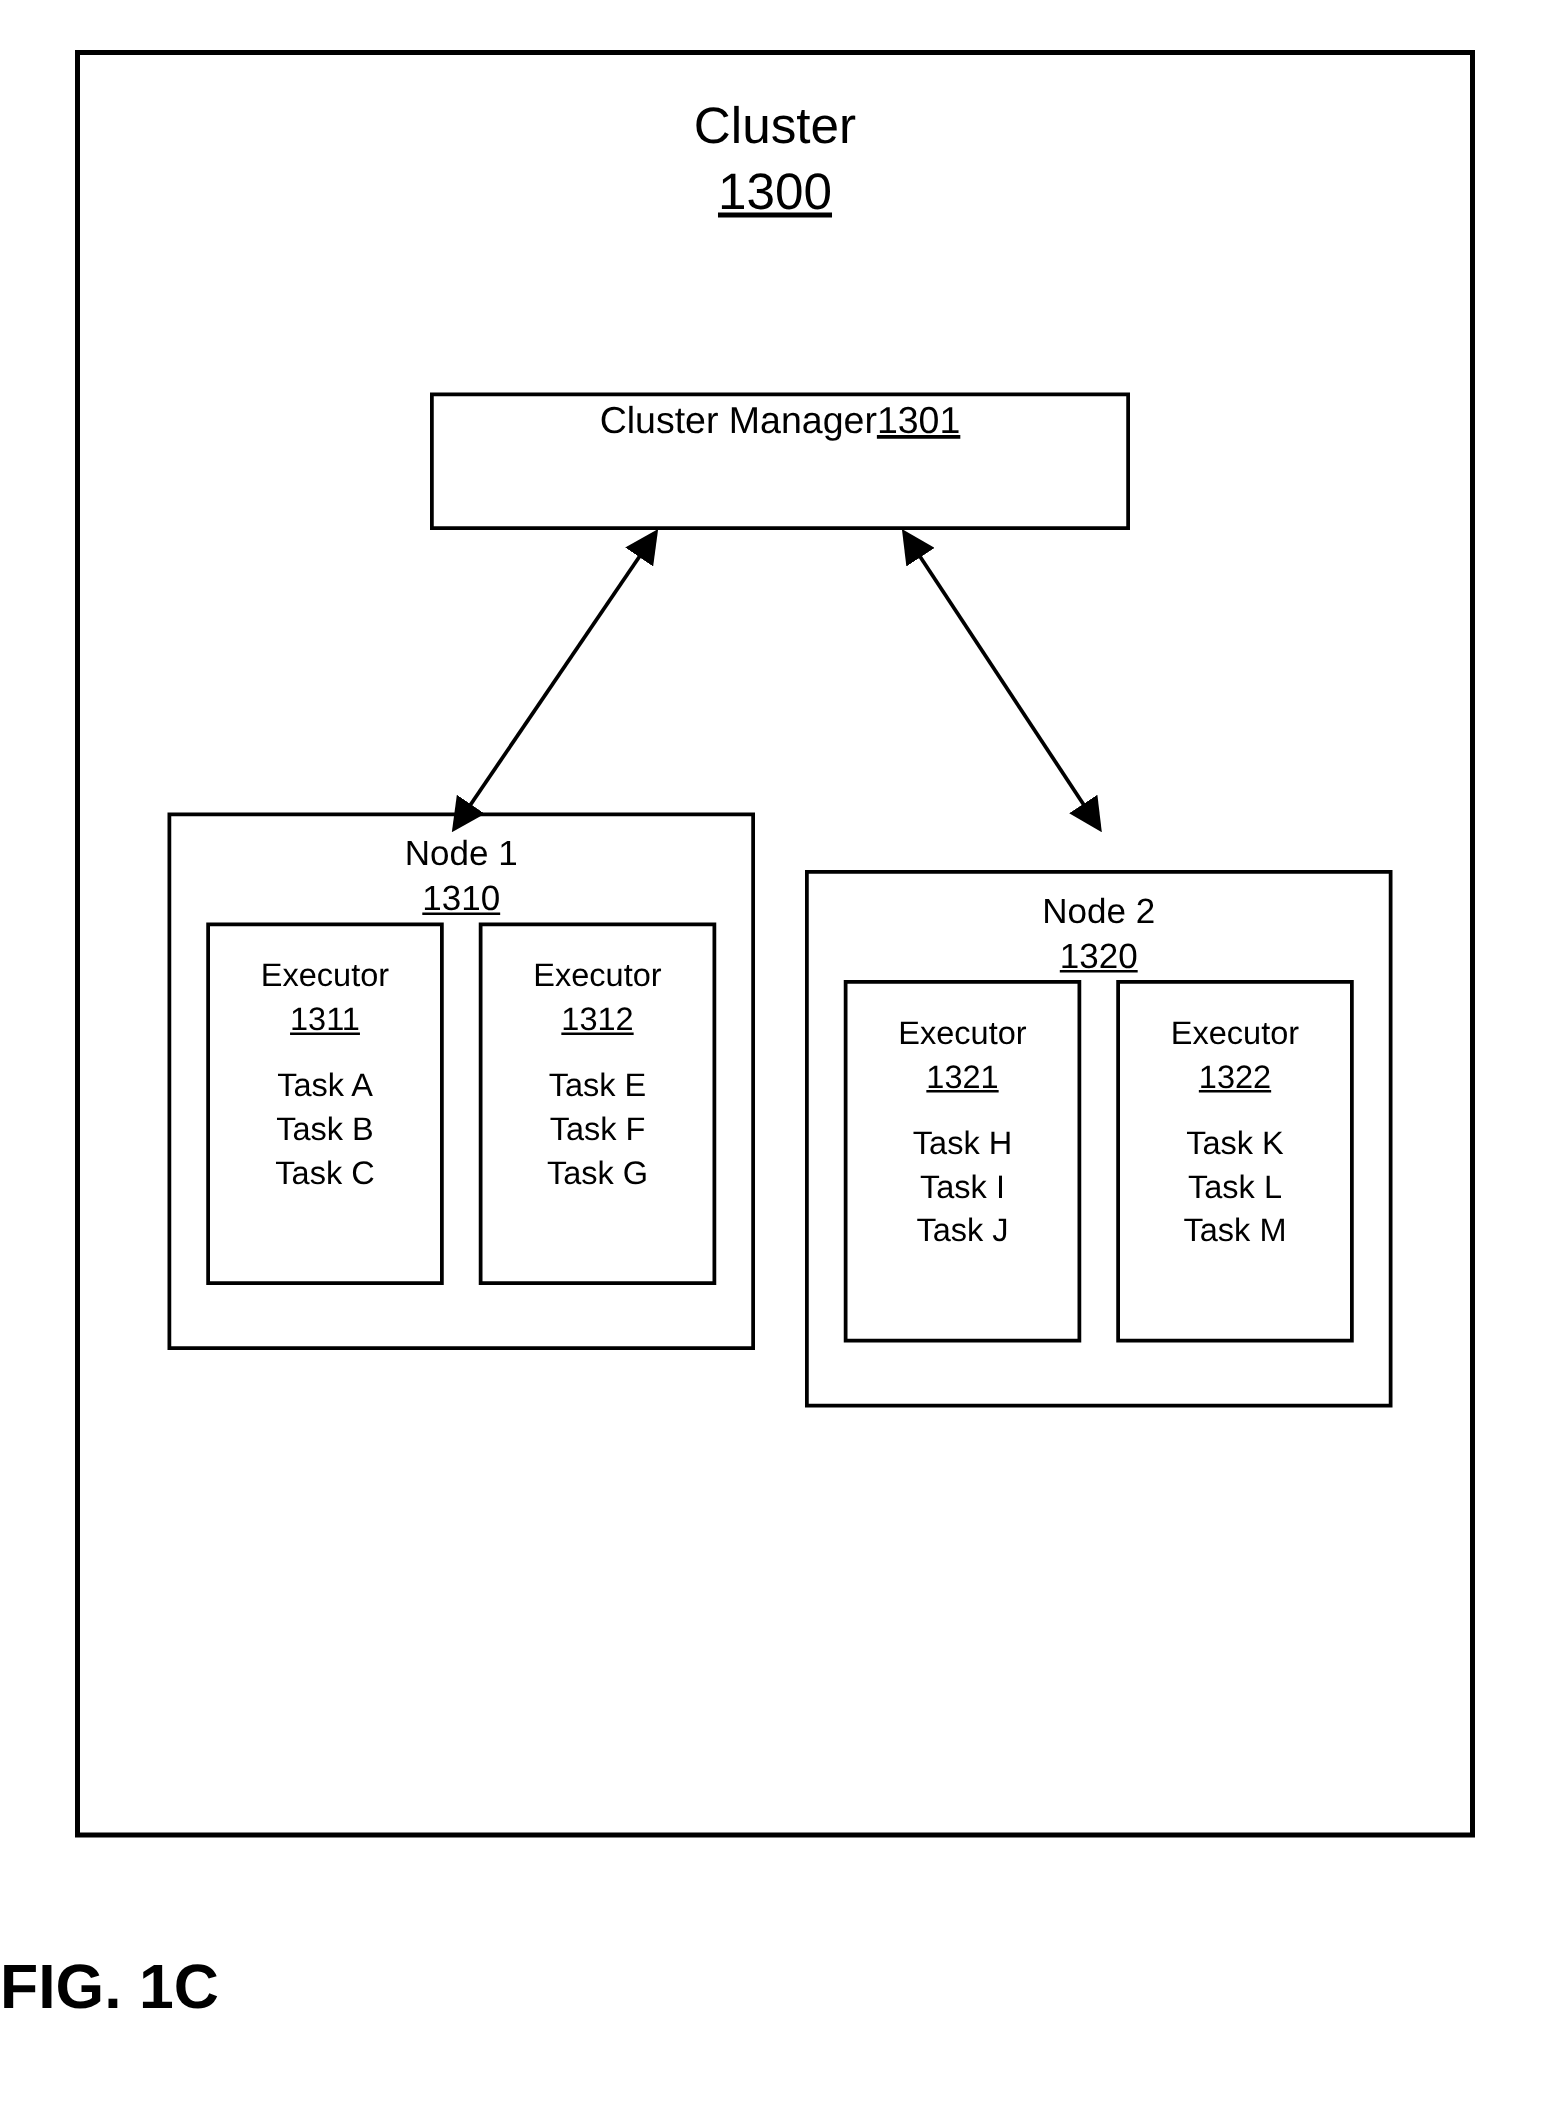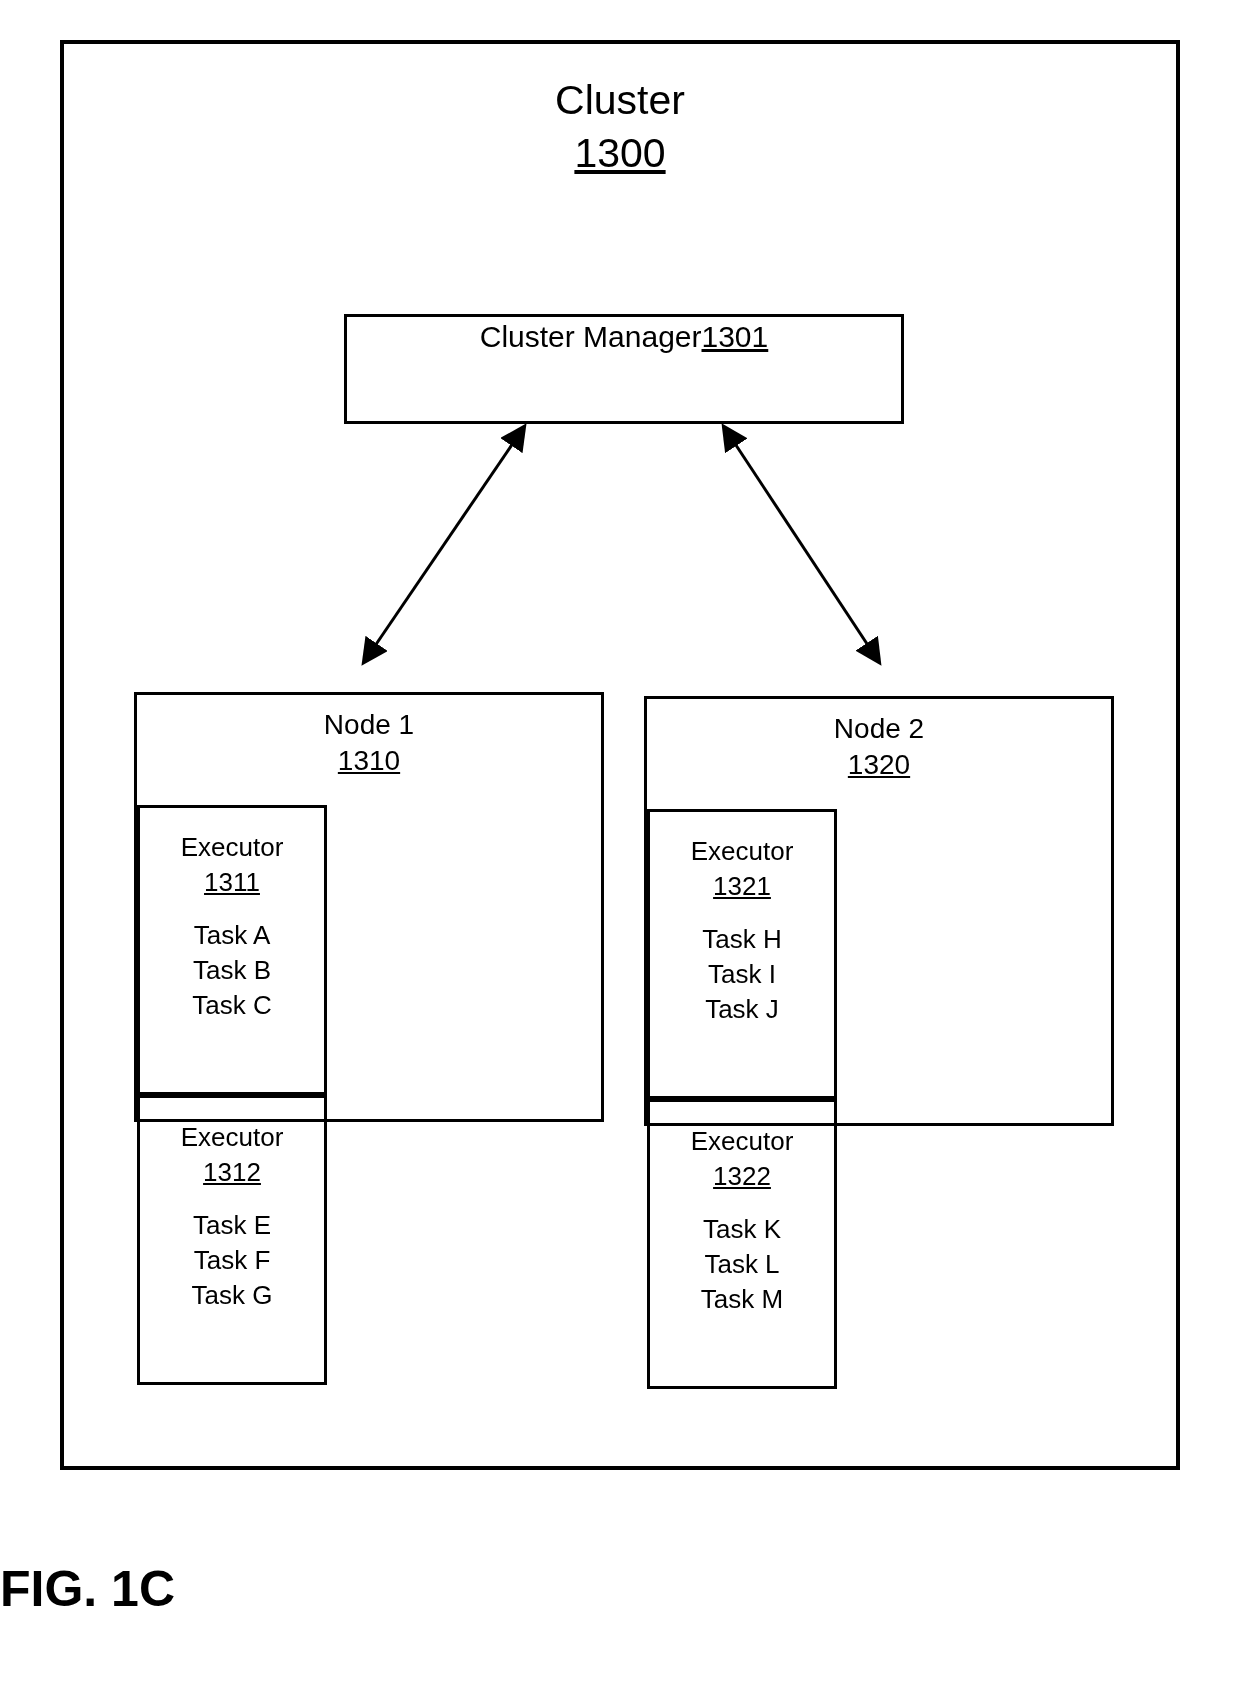--- a/index.html
+++ b/index.html
@@ -42,34 +42,32 @@
       font-size: 30px;
       line-height: 1.3;
     }
     .manager-box .ref { text-decoration: underline; }
     .node-box {
       position: absolute;
       width: 470px;
       height: 430px;
       border: 3px solid #000;
     }
-    .node1 { left: 70px; top: 648px; }
+    .node1 { left: 70px; top: 606px; }
     .node2 { left: 580px; top: 652px; }
     .node-title {
       text-align: center;
       font-size: 28px;
       line-height: 1.3;
       margin-top: 12px;
     }
     .node-title .ref { text-decoration: underline; }
     .executors {
       display: flex;
       justify-content: space-evenly;
-      margin-top: 25px;
-      flex-direction: column;
     }
     .executor-box {
       width: 190px;
       height: 290px;
       border: 3px solid #000;
       text-align: center;
       font-size: 26px;
       padding-top: 22px;
       line-height: 1.35;
     }

